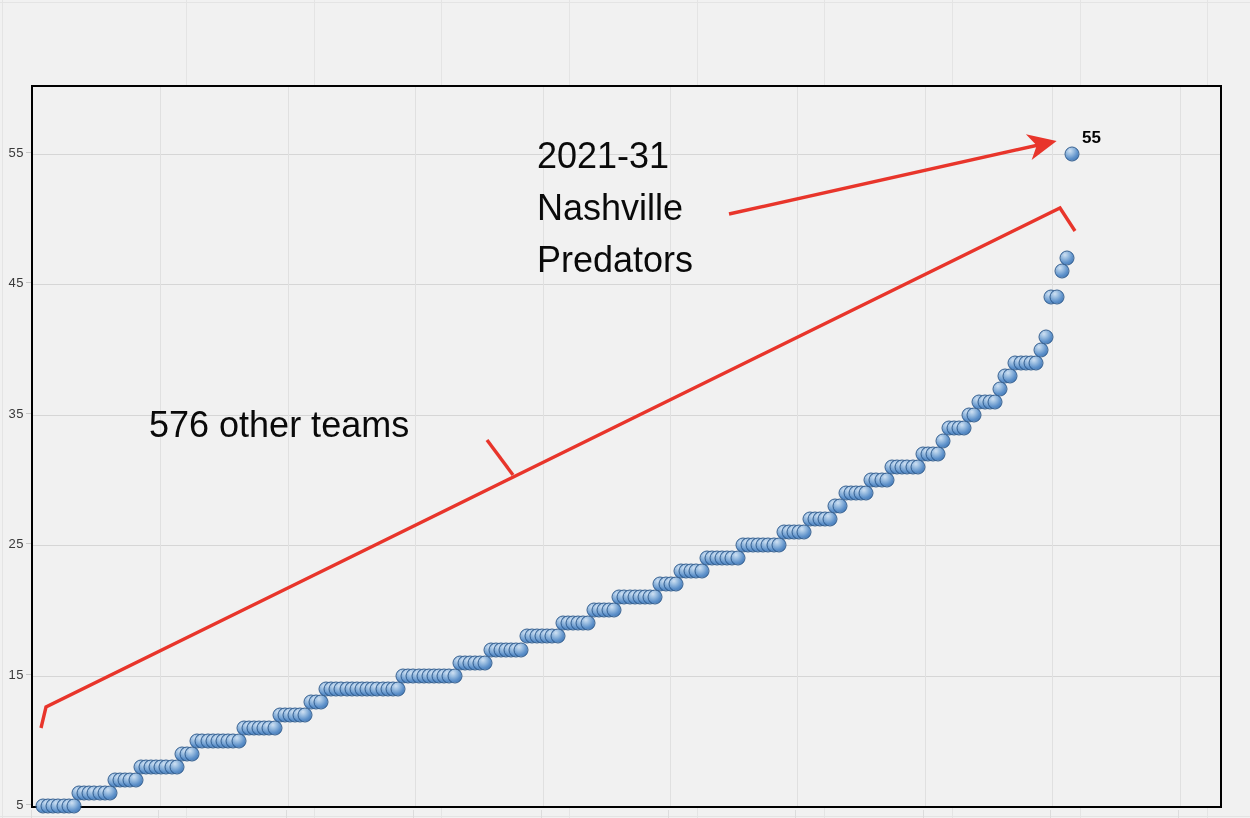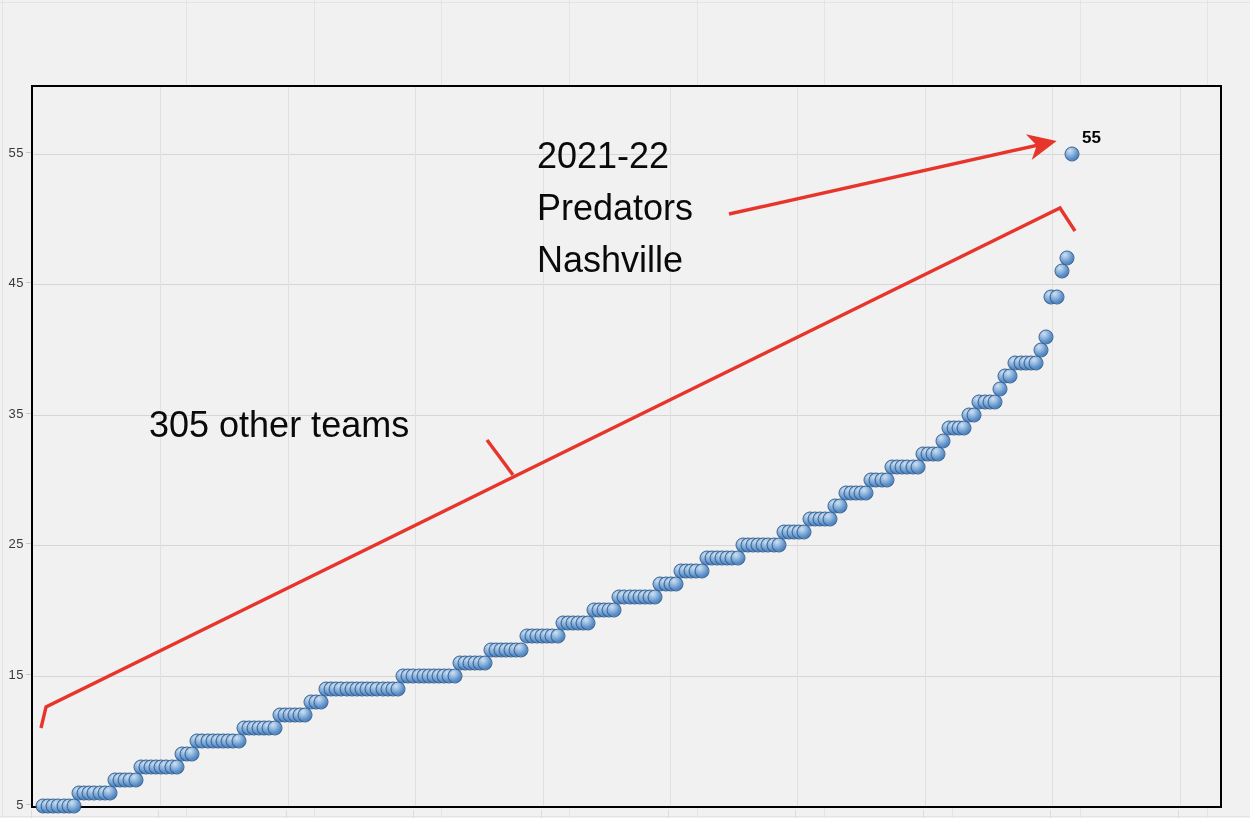--- a/index.html
+++ b/index.html
@@ -386,26 +386,26 @@
         <div class="marker" style="left: 1013.27px; top: 249.56px; z-index: 1195;"></div>
         <div class="marker" style="left: 1018.42px; top: 210.44px; z-index: 1196;"></div>
         <div class="marker" style="left: 1023.57px; top: 210.44px; z-index: 1197;"></div>
         <div class="marker" style="left: 1028.71px; top: 184.36px; z-index: 1198;"></div>
         <div class="marker" style="left: 1033.86px; top: 171.32px; z-index: 1199;"></div>
         <div class="marker" style="left: 1039px; top: 67px; z-index: 1200;"></div>
       </div>
   </div>
 
   <div class="annot" id="annot-nashville">
-    <div>2021-22</div>
+    <div>2021-31</div>
+    <div>Nashville</div>
     <div>Predators</div>
-    <div>Nashville</div>
   </div>
 
-  <div class="annot" id="annot-other">305 other teams</div>
+  <div class="annot" id="annot-other">576 other teams</div>
 
   <div id="value-label-55">55</div>
 
   <svg id="leaders" viewBox="0 0 1250 818">
     <defs>
       <marker id="arrowRed" markerWidth="9" markerHeight="9" refX="7" refY="4.5" orient="auto" markerUnits="strokeWidth">
         <path d="M0,0.6 L8.4,4.5 L0,8.4 L2.4,4.5 Z" fill="#e8352b"></path>
       </marker>
     </defs>
 

